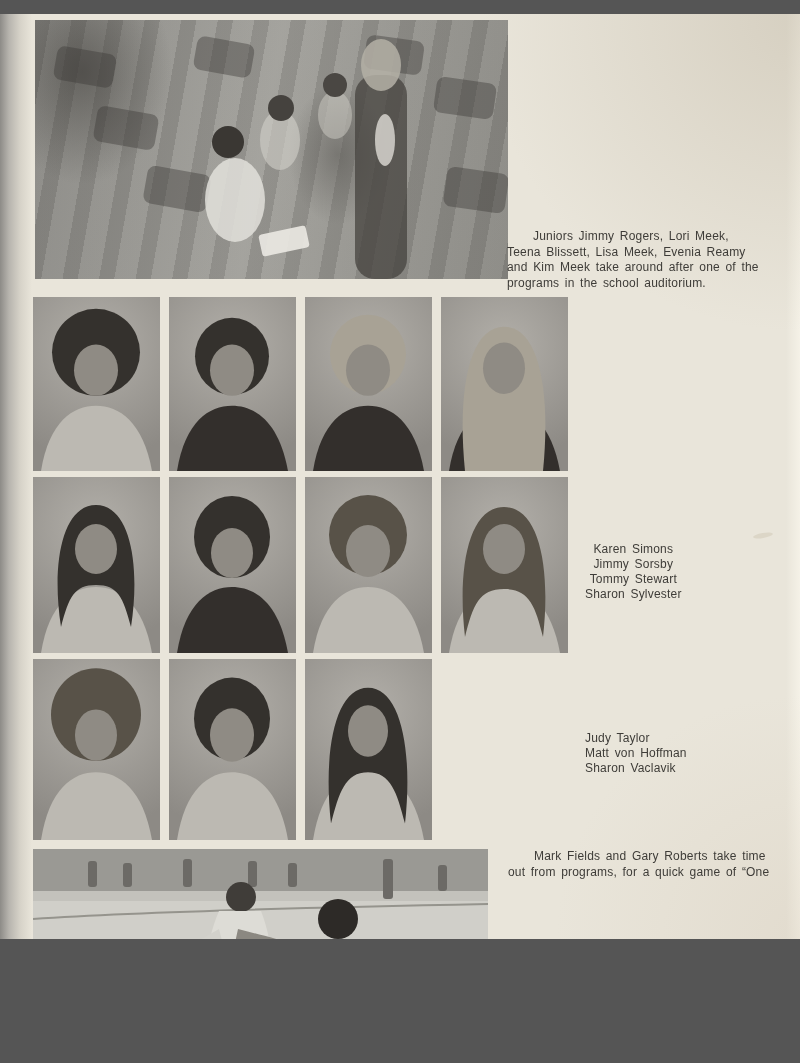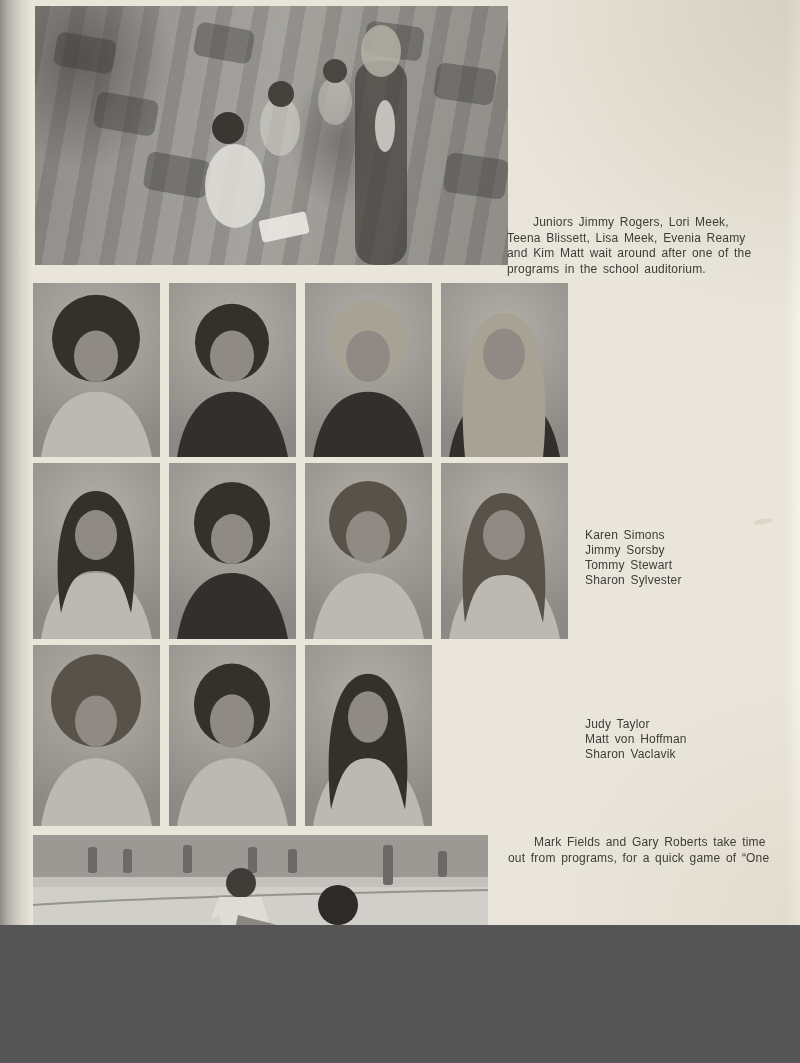--- a/index.html
+++ b/index.html
@@ -1,19 +1,19 @@
 <!DOCTYPE html>
 <html><head>
 <meta charset="utf-8">
 <style>
   html,body{margin:0;padding:0;background:#555;}
   .page{
     position:relative;
     width:800px;height:925px;
-    margin:0 auto;
+    margin:14px auto;
     overflow:hidden;
     font-family:"Liberation Sans", sans-serif;
     color:#3e3c38;
     background:
       radial-gradient(circle at 100% 0%, rgba(186,176,156,0.40), rgba(186,176,156,0) 26%),
       radial-gradient(circle at 100% 100%, rgba(210,198,180,0.30), rgba(210,198,180,0) 20%),
       linear-gradient(to left, rgba(255,252,242,0.55), rgba(255,252,242,0) 14px),
       #e9e5da;
   }
   
@@ -66,21 +66,21 @@
     letter-spacing:0.2px;word-spacing:2px;
   }
   .cap-auditorium{left:507px;top:215px;width:278px;}
   .cap-basketball{left:508px;top:835px;width:282px;}
   .caption .indent{padding-left:26px;}
   .name-list{
     position:absolute;left:585px;font-size:12px;line-height:15px;
     letter-spacing:0.2px;word-spacing:2px;
   }
   .names-1{top:345px;}
-  .names-2{top:528px;}
+  .names-2{top:528px;text-align:center;}
   .names-3{top:717px;}
   .footer{
     position:absolute;left:740px;top:1020px;font-size:12.5px;
     letter-spacing:0.2px;word-spacing:2px;font-family:Liberation Serif, serif;
   }
 </style>
 </head>
 <body>
 
 <div class="page">
@@ -112,21 +112,21 @@
       <ellipse cx="346" cy="45" rx="20" ry="26" fill="rgba(180,176,166,0.85)"></ellipse>
       <ellipse cx="350" cy="120" rx="10" ry="26" fill="rgba(222,220,214,0.8)"></ellipse>
 
       <rect x="225" y="210" width="48" height="22" rx="3" fill="rgba(235,233,227,0.9)" transform="rotate(-12 249 221)"></rect>
     </svg>
   </div>
 
   <div class="caption cap-auditorium">
     <div class="indent">Juniors Jimmy Rogers, Lori Meek,</div>
     <div>Teena Blissett, Lisa Meek, Evenia Reamy</div>
-    <div>and Kim Matt wait around after one of the</div>
+    <div>and Kim Meek take around after one of the</div>
     <div>programs in the school auditorium.</div>
   </div>
 
   <div class="row row-1">
     <div class="portrait light-shirt">
       <svg viewBox="0 0 127 176" preserveAspectRatio="none">
         <path class="body" d="M8 176 C16 126 40 110 63 110 C86 110 110 126 119 176 Z"></path>
         <circle class="hair" cx="63" cy="56" r="44"></circle>
         <ellipse class="face" cx="63" cy="74" rx="22" ry="26"></ellipse>
       </svg>

